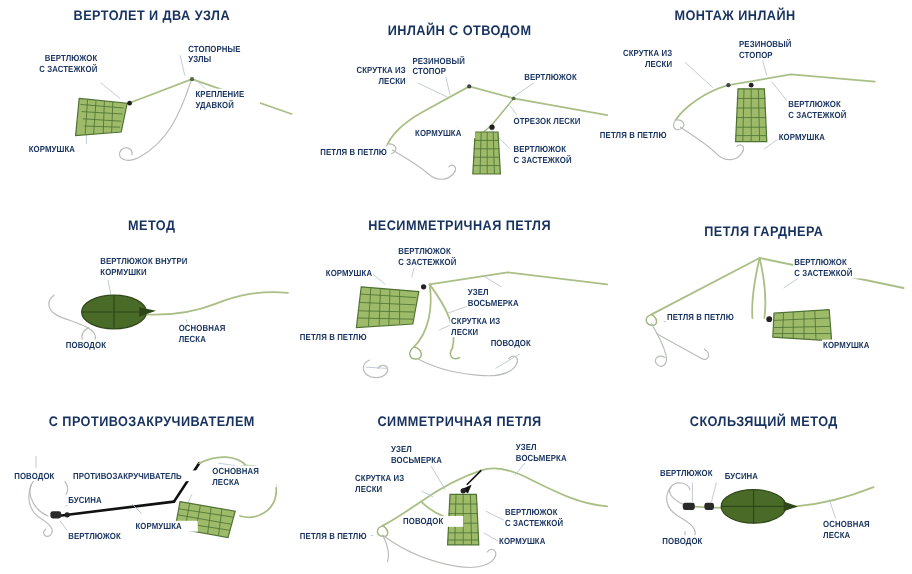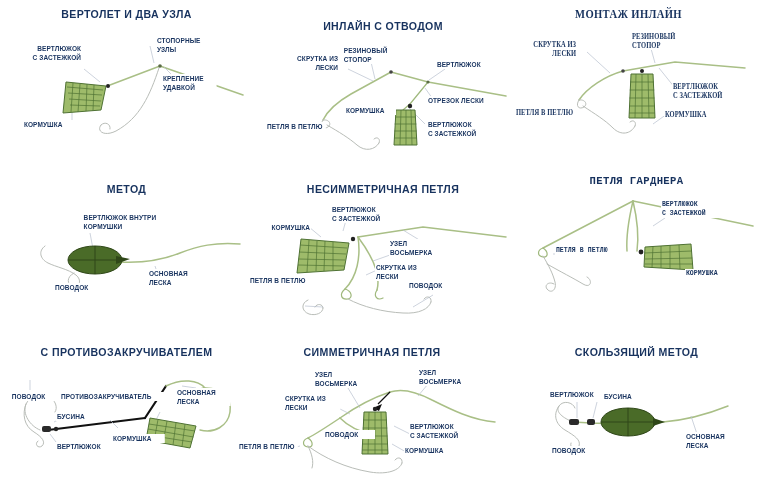--- a/index.html
+++ b/index.html
@@ -102,21 +102,21 @@
     <div class="lbl c" style="left:86px;top:34px;width:62px;text-align:left;">РЕЗИНОВЫЙ
 СТОПОР</div>
     <div class="lbl l" style="left:183px;top:48px;width:64px;">ВЕРТЛЮЖОК</div>
     <div class="lbl l" style="left:174px;top:84px;width:78px;">ОТРЕЗОК ЛЕСКИ</div>
     <div class="lbl l" style="left:92px;top:94px;width:56px;">КОРМУШКА</div>
     <div class="lbl l" style="left:13px;top:110px;width:66px;">ПЕТЛЯ В ПЕТЛЮ</div>
     <div class="lbl l" style="left:174px;top:108px;width:68px;">ВЕРТЛЮЖОК
 С ЗАСТЕЖКОЙ</div>
   </div>
 
-  <div class="panel" style="left:505px;top:0;width:247px;height:160px;font-family:Liberation Serif, serif;">
+  <div class="panel" style="left:489px;top:0;width:247px;height:160px;">
     <div class="panel-title" style="top:8px;">МОНТАЖ ИНЛАЙН</div>
     <svg width="247" height="160">
       <path class="ln" d="M240 68 L170 62 L118 71 C100 76, 82 88, 74 100"></path>
       <path class="gr" d="M74 100 C70 106, 74 110, 79 107 C83 104, 80 99, 74 100"></path>
       <path class="gr" d="M78 106 C90 114, 100 120, 108 128 C116 136, 126 134, 130 126"></path>
       <path class="gr" d="M130 126 C132 122, 128 119, 125 122"></path>
       <path class="cal" d="M105 73 L82 52"></path>
       <path class="cal" d="M150 63 L145 45"></path>
       <path class="cal" d="M154 68 L170 88"></path>
       <path class="cal" d="M148 124 L162 114"></path>
@@ -193,21 +193,21 @@
 С ЗАСТЕЖКОЙ</div>
     <div class="lbl r" style="left:-2px;top:58px;text-align:right;width:58px;">КОРМУШКА</div>
     <div class="lbl l" style="left:136px;top:74px;width:62px;">УЗЕЛ
 ВОСЬМЕРКА</div>
     <div class="lbl l" style="left:122px;top:98px;width:62px;">СКРУТКА ИЗ
 ЛЕСКИ</div>
     <div class="lbl l" style="left:-4px;top:111px;width:66px;">ПЕТЛЯ В ПЕТЛЮ</div>
     <div class="lbl l" style="left:155px;top:116px;width:54px;">ПОВОДОК</div>
   </div>
 
-  <div class="panel" style="left:513px;top:156px;width:247px;height:165px;font-family:Liberation Mono, monospace;">
+  <div class="panel" style="left:513px;top:170px;width:247px;height:165px;">
     <div class="panel-title" style="top:18px;">ПЕТЛЯ ГАРДНЕРА</div>
     <svg width="247" height="165">
       <path class="ln" d="M120 45 L240 70"></path>
       <path class="ln" d="M120 45 L30 92"></path>
       <path class="ln" d="M120 45 C116 62, 113 80, 114 95"></path>
       <path class="ln" d="M120 45 C124 62, 126 80, 124 95"></path>
       <path class="ln2" d="M30 92 C24 94, 24 100, 30 101 C35 102, 36 96, 30 92"></path>
       <path class="gr" d="M30 100 C36 110, 40 118, 42 126 C44 134, 38 138, 34 133 C31 129, 36 125, 41 128"></path>
       <path class="gr" d="M34 108 C48 116, 60 122, 70 128 C78 133, 80 124, 74 121"></path>
       <path class="cal" d="M140 70 L152 62"></path>
@@ -254,21 +254,21 @@
     </svg>
     <div class="lbl r" style="left:4px;top:62px;text-align:left;width:56px;">ПОВОДОК</div>
     <div class="lbl l" style="left:60px;top:62px;width:120px;">ПРОТИВОЗАКРУЧИВАТЕЛЬ</div>
     <div class="lbl l" style="left:176px;top:58px;width:60px;">ОСНОВНАЯ
 ЛЕСКА</div>
     <div class="lbl l" style="left:56px;top:82px;width:54px;">БУСИНА</div>
     <div class="lbl l" style="left:112px;top:104px;width:58px;">КОРМУШКА</div>
     <div class="lbl l" style="left:56px;top:112px;width:62px;">ВЕРТЛЮЖОК</div>
   </div>
 
-  <div class="panel" style="left:242px;top:330px;width:260px;height:148px;">
+  <div class="panel" style="left:253px;top:330px;width:260px;height:148px;">
     <div class="panel-title" style="top:16px;">СИММЕТРИЧНАЯ ПЕТЛЯ</div>
     <svg width="260" height="148">
       <path class="ln" d="M253 92 C230 90, 210 80, 190 70 C175 62, 160 58, 148 62"></path>
       <path class="ln" d="M148 62 C130 68, 112 78, 98 88"></path>
       <path class="ln" d="M98 88 C86 96, 74 104, 66 108"></path>
       <path class="ln" d="M98 88 C106 96, 118 102, 130 104"></path>
       <path class="ln2" d="M66 108 C60 110, 60 116, 66 117 C71 118, 72 112, 66 108"></path>
       <path class="gr" d="M66 116 C82 128, 104 138, 128 142 C146 145, 158 140, 160 133"></path>
       <path class="gr" d="M160 133 C161 128, 156 126, 153 130"></path>
       <path class="gr" d="M66 116 C70 124, 72 132, 70 138"></path>

